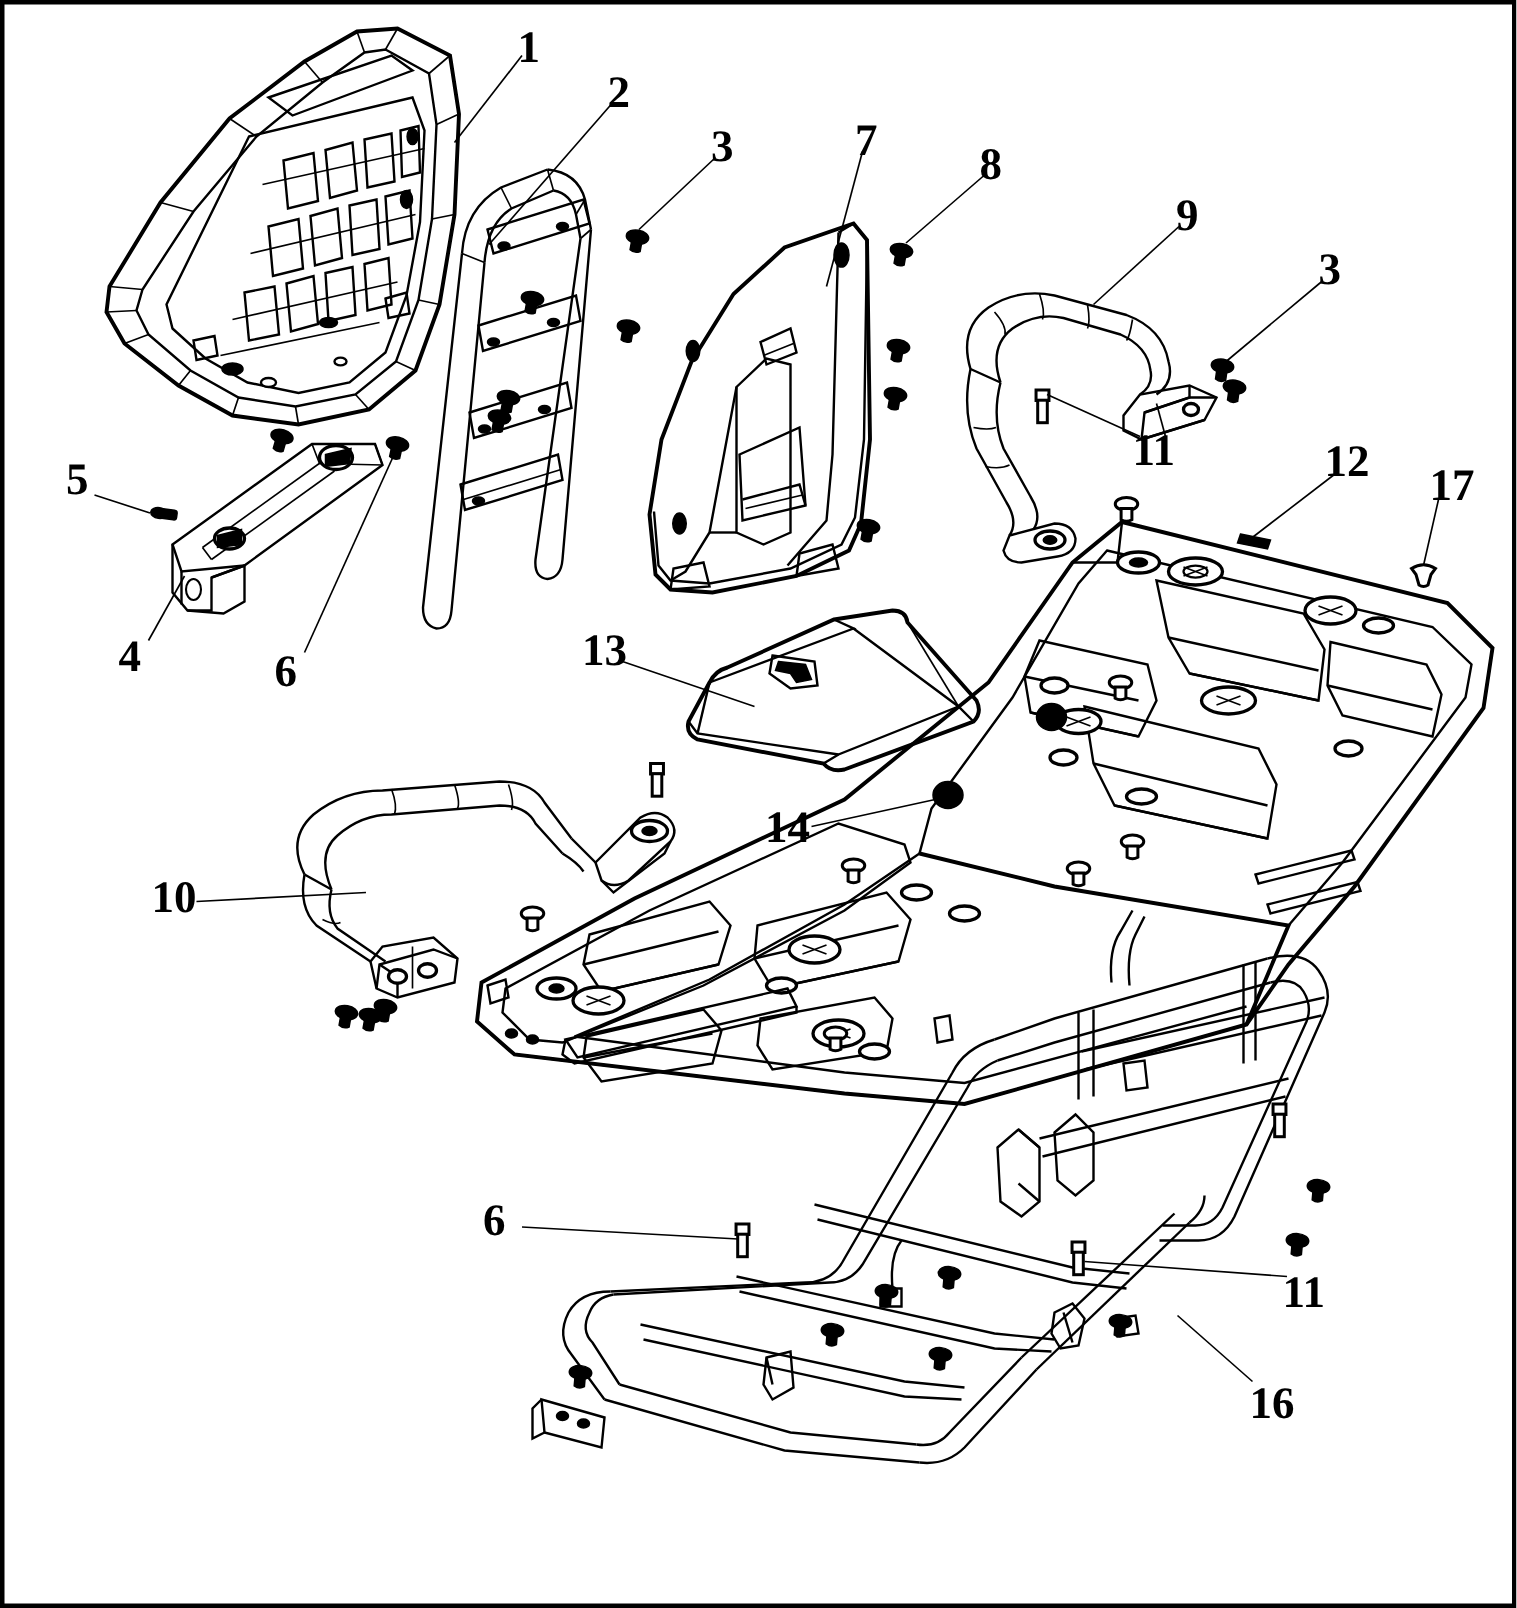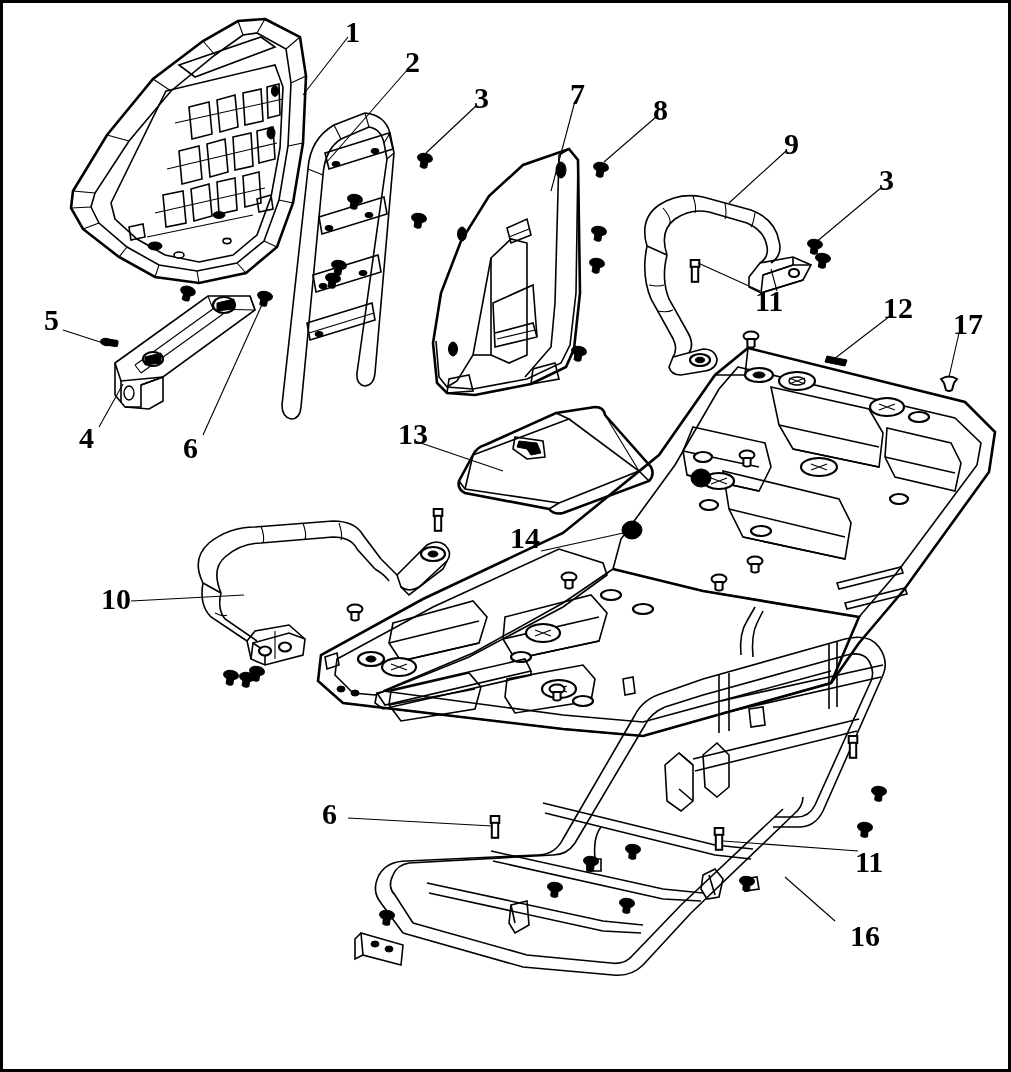--- a/index.html
+++ b/index.html
@@ -618,20 +618,20 @@
   <div class="callout" style="left:567px;top:76px;">7</div>
   <div class="callout" style="left:650px;top:92px;">8</div>
   <div class="callout" style="left:781px;top:126px;">9</div>
   <div class="callout" style="left:876px;top:162px;">3</div>
   <div class="callout" style="left:752px;top:283px;">11</div>
   <div class="callout" style="left:880px;top:290px;text-align:right;">12</div>
   <div class="callout" style="left:950px;top:306px;">17</div>
   <div class="callout" style="left:41px;top:302px;">5</div>
   <div class="callout" style="left:76px;top:420px;">4</div>
   <div class="callout" style="left:180px;top:430px;">6</div>
-  <div class="callout" style="left:395px;top:416px;">13</div>
-  <div class="callout" style="left:507px;top:520px;">14</div>
+  <div class="callout" style="left:385px;top:416px;">13</div>
+  <div class="callout" style="left:507px;top:534px;">14</div>
   <div class="callout" style="left:98px;top:581px;font-family:Liberation Serif, serif;">10</div>
   <div class="callout" style="left:319px;top:796px;">6</div>
   <div class="callout" style="left:852px;top:844px;">11</div>
-  <div class="callout" style="left:847px;top:918px;">16</div>
+  <div class="callout" style="left:830px;top:918px;">16</div>
 
 </div>
 
 </body></html>

